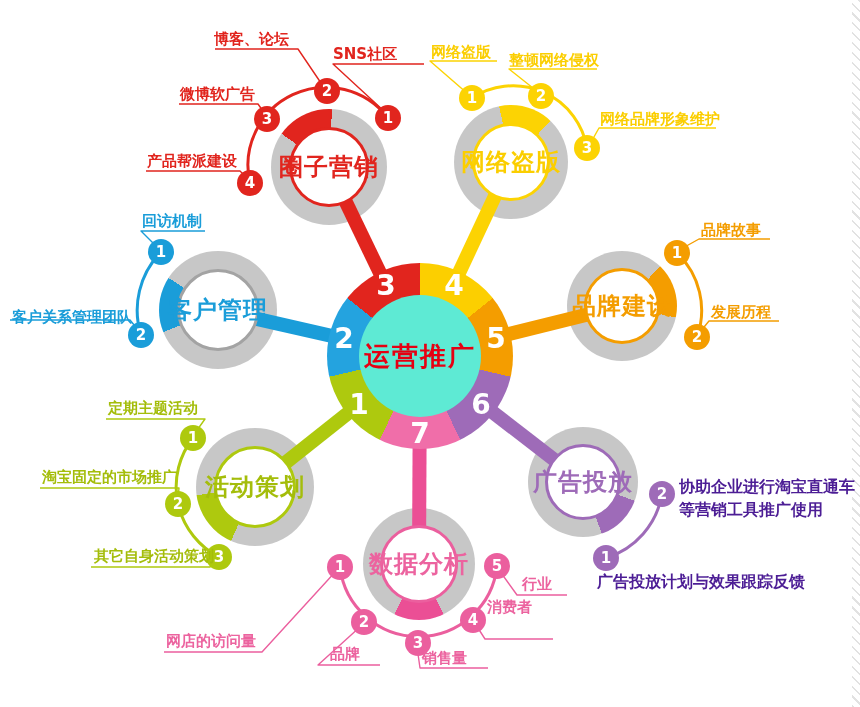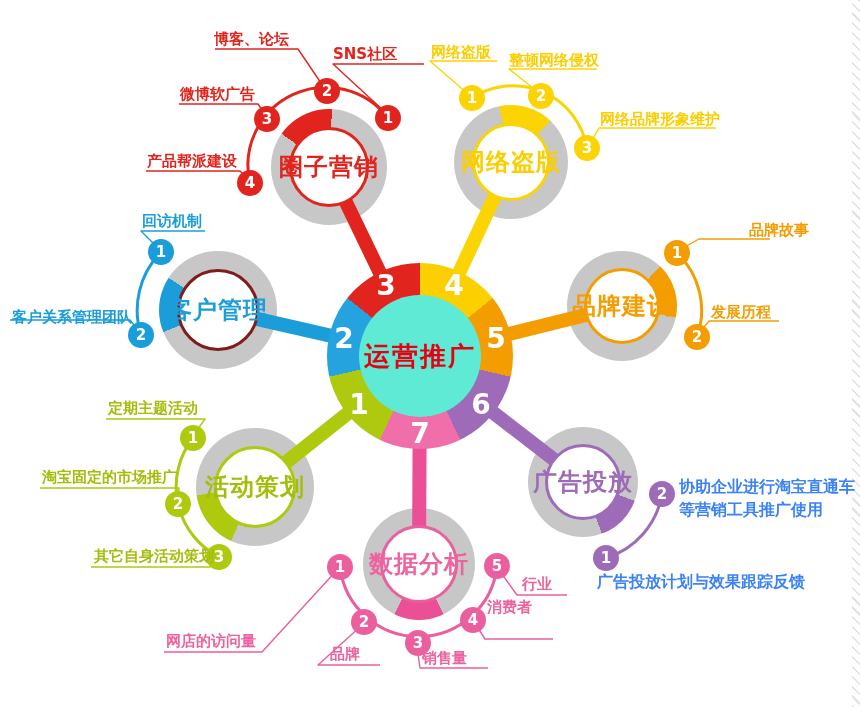--- a/index.html
+++ b/index.html
@@ -20,21 +20,21 @@
       #24a3df 257.14deg 308.57deg,
       #e1251e 308.57deg 360deg);}
   .hubinner{position:absolute;left:359px;top:295px;width:122px;height:122px;border-radius:50%;
     background:#5eead4;z-index:3;display:flex;align-items:center;justify-content:center;}
   .hubtitle{color:#e60012;font-size:26px;font-weight:bold;white-space:nowrap;letter-spacing:2px;}
   .hubnum{position:absolute;width:34px;height:34px;line-height:34px;text-align:center;
     color:#fff;font-size:28px;font-weight:bold;z-index:4;}
   .bullet{position:absolute;width:26px;height:26px;border-radius:50%;color:#fff;
     font-size:15px;font-weight:bold;line-height:26px;text-align:center;z-index:5;}
   .lbl{position:absolute;white-space:nowrap;font-size:15px;font-weight:bold;z-index:5;}
-  .lbl-gray{position:absolute;white-space:nowrap;font-size:16px;font-weight:bold;color:#3b82f6;z-index:5;line-height:23px;}
+  .lbl-gray{position:absolute;white-space:nowrap;font-size:16px;font-weight:bold;color:#4c1d95;z-index:5;line-height:23px;}
   .c-red{color:#e1251e}.c-yellow{color:#fbce00}.c-orange{color:#f49d00}
   .c-purple{color:#9e6bb8}.c-pink{color:#ec639f}.c-green{color:#a4bd0a}.c-blue{color:#1a9dd9}
   .b-red{background:#e1251e}.b-yellow{background:#fcd303}.b-orange{background:#f49d00}
   .b-purple{background:#9e6bb8}.b-pink{background:#eb5f9e}.b-green{background:#aec90e}.b-blue{background:#1a9dd9}
   .hatch{position:absolute;right:0;top:0;width:8px;height:707px;z-index:0;
     background:repeating-linear-gradient(45deg,#e2e2e2 0 1.5px,transparent 1.5px 7px);}
 </style>
 </head>
 <body>
 
@@ -70,21 +70,21 @@
   </div>
   <div class="inner" style="left:545px;top:444px;width:76px;height:76px;border:3px solid #9e6bb8;">
     <span class="ringtitle c-purple">广告投放</span>
   </div>
   <div class="inner" style="left:380px;top:525px;width:78px;height:78px;border:3px solid #eb5f9e;">
     <span class="ringtitle c-pink">数据分析</span>
   </div>
   <div class="inner" style="left:214px;top:446px;width:82px;height:82px;border:3px solid #aec90e;">
     <span class="ringtitle c-green">活动策划</span>
   </div>
-  <div class="inner" style="left:177px;top:269px;width:82px;height:82px;border:3px solid #7f1d1d;">
+  <div class="inner" style="left:177px;top:269px;width:82px;height:82px;border:3px solid #a3a3a3;">
     <span class="ringtitle c-blue">客户管理</span>
   </div>
 
   <div class="hubdisc"></div>
   <div class="hubinner">
     <span class="hubtitle">运营推广</span>
   </div>
   <div class="hubnum" style="left:369px;top:269px;">3</div>
   <div class="hubnum" style="left:437px;top:269px;">4</div>
   <div class="hubnum" style="left:479px;top:322px;">5</div>
@@ -160,21 +160,21 @@
 
   <div class="lbl c-red" style="left:333px;top:45px;">SNS社区</div>
   <div class="lbl c-red" style="left:214px;top:30px;">博客、论坛</div>
   <div class="lbl c-red" style="left:180px;top:85px;">微博软广告</div>
   <div class="lbl c-red" style="left:147px;top:152px;">产品帮派建设</div>
 
   <div class="lbl c-yellow" style="left:431px;top:43px;">网络盗版</div>
   <div class="lbl c-yellow" style="left:509px;top:51px;">整顿网络侵权</div>
   <div class="lbl c-yellow" style="left:600px;top:110px;">网络品牌形象维护</div>
 
-  <div class="lbl c-orange" style="left:701px;top:221px;margin-left:48px;">品牌故事</div>
+  <div class="lbl c-orange" style="left:701px;top:221px;">品牌故事</div>
   <div class="lbl c-orange" style="left:711px;top:303px;">发展历程</div>
 
   <div class="lbl-gray" style="left:597px;top:570px;">广告投放计划与效果跟踪反馈</div>
   <div class="lbl-gray" style="left:679px;top:475px;">
     <div>协助企业进行淘宝直通车</div>
     <div>等营销工具推广使用</div>
   </div>
 
   <div class="lbl c-pink" style="left:166px;top:632px;">网店的访问量</div>
   <div class="lbl c-pink" style="left:330px;top:645px;">品牌</div>

